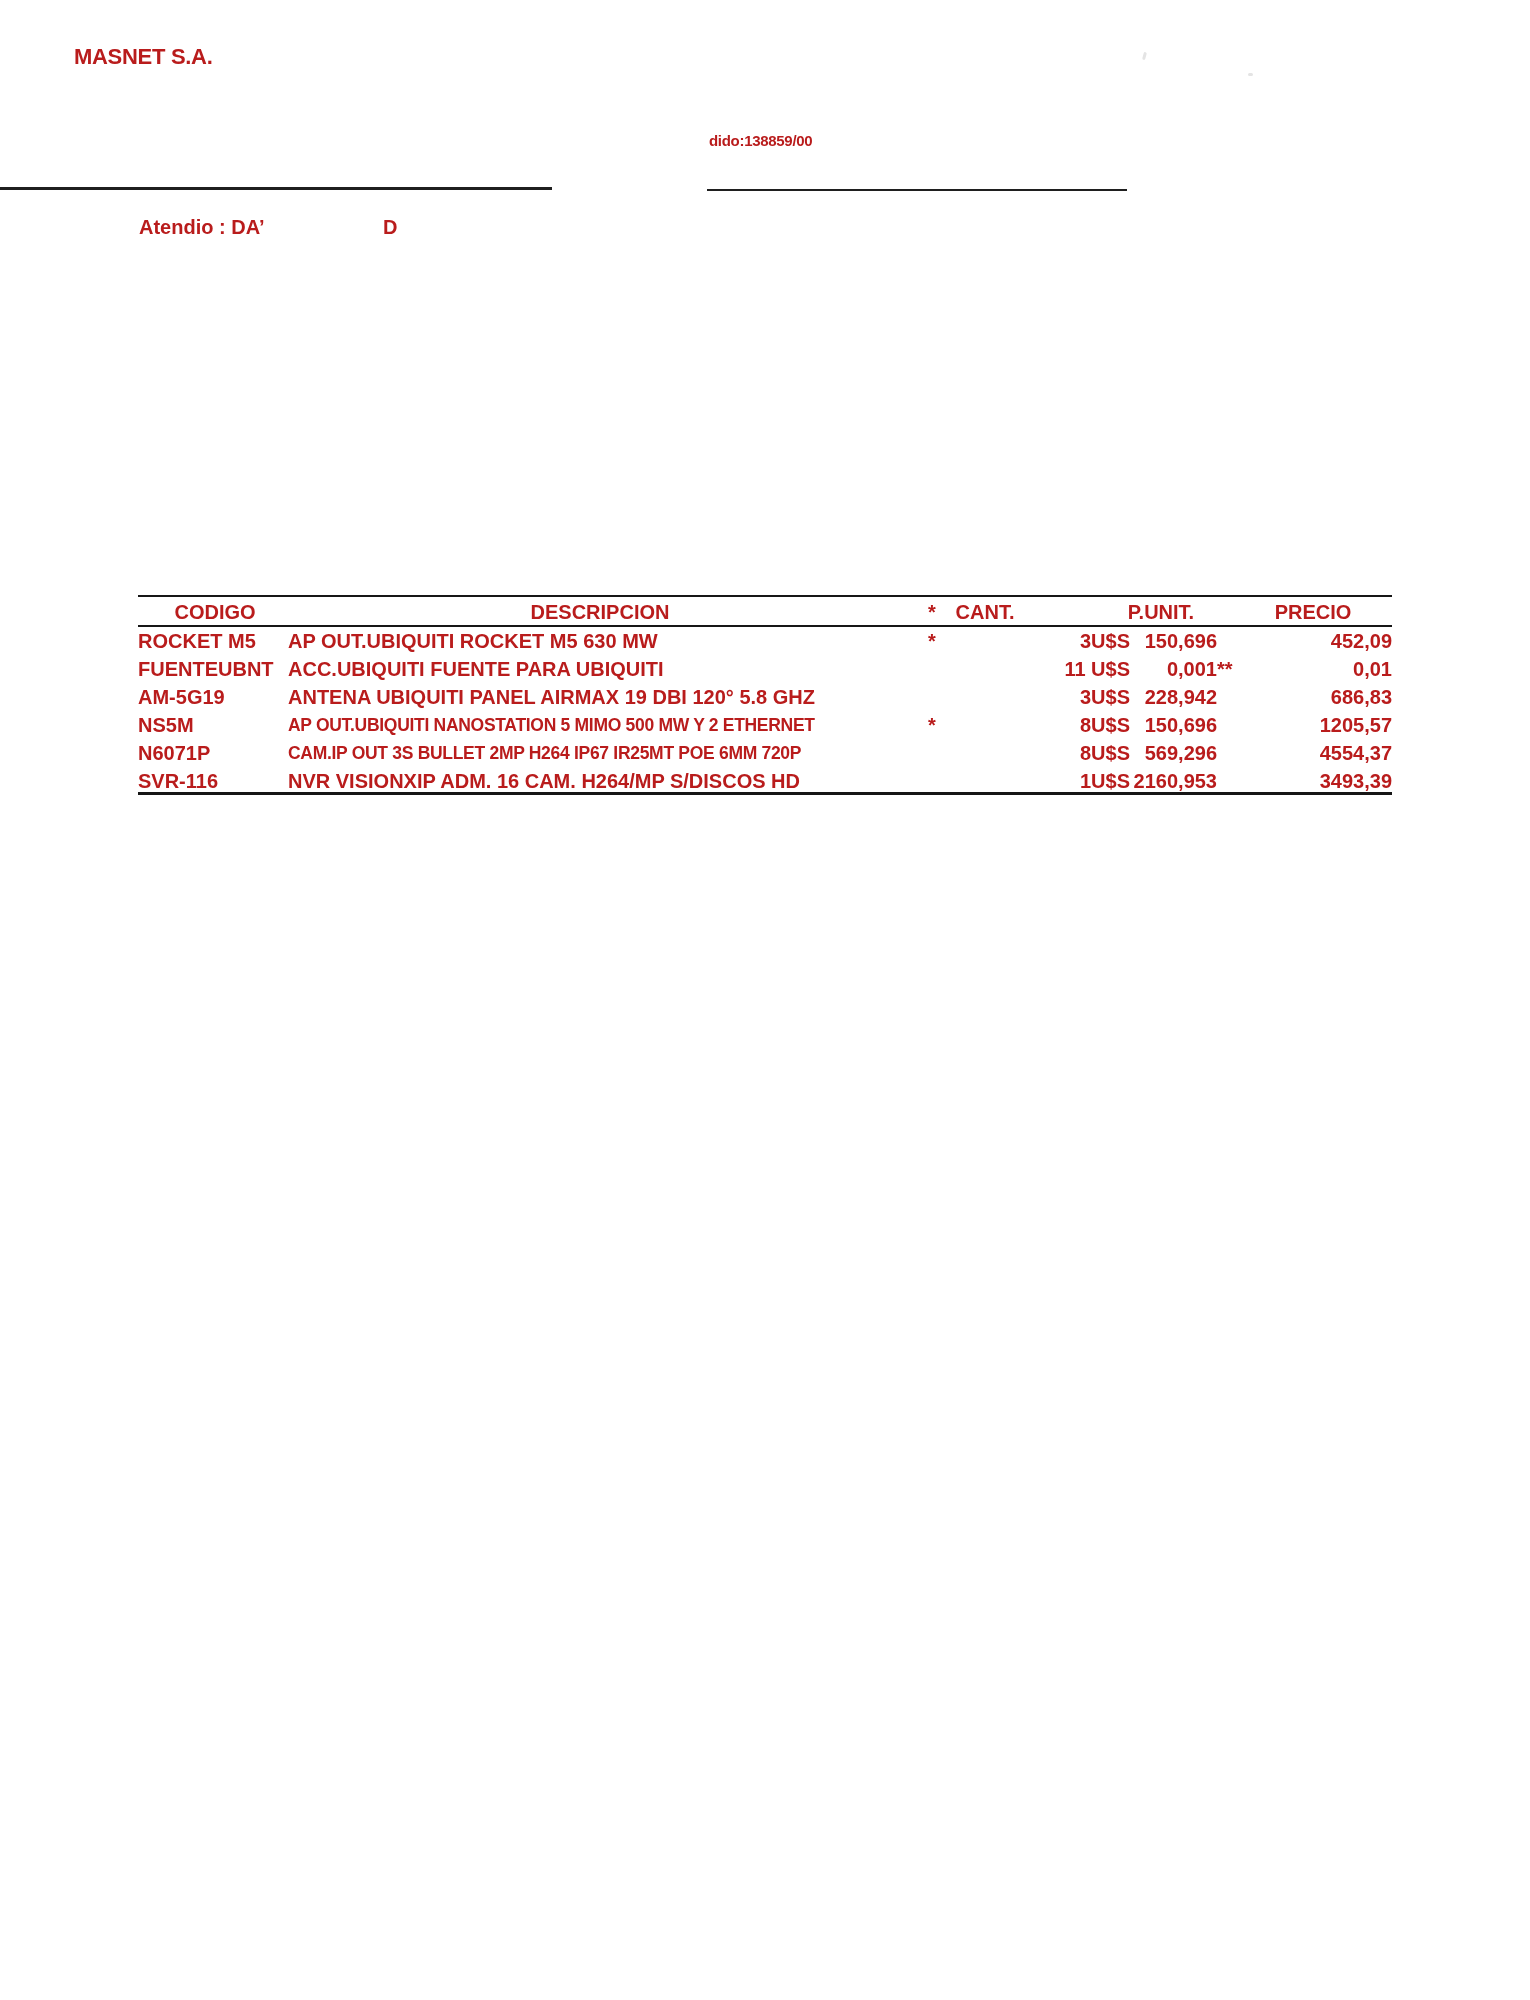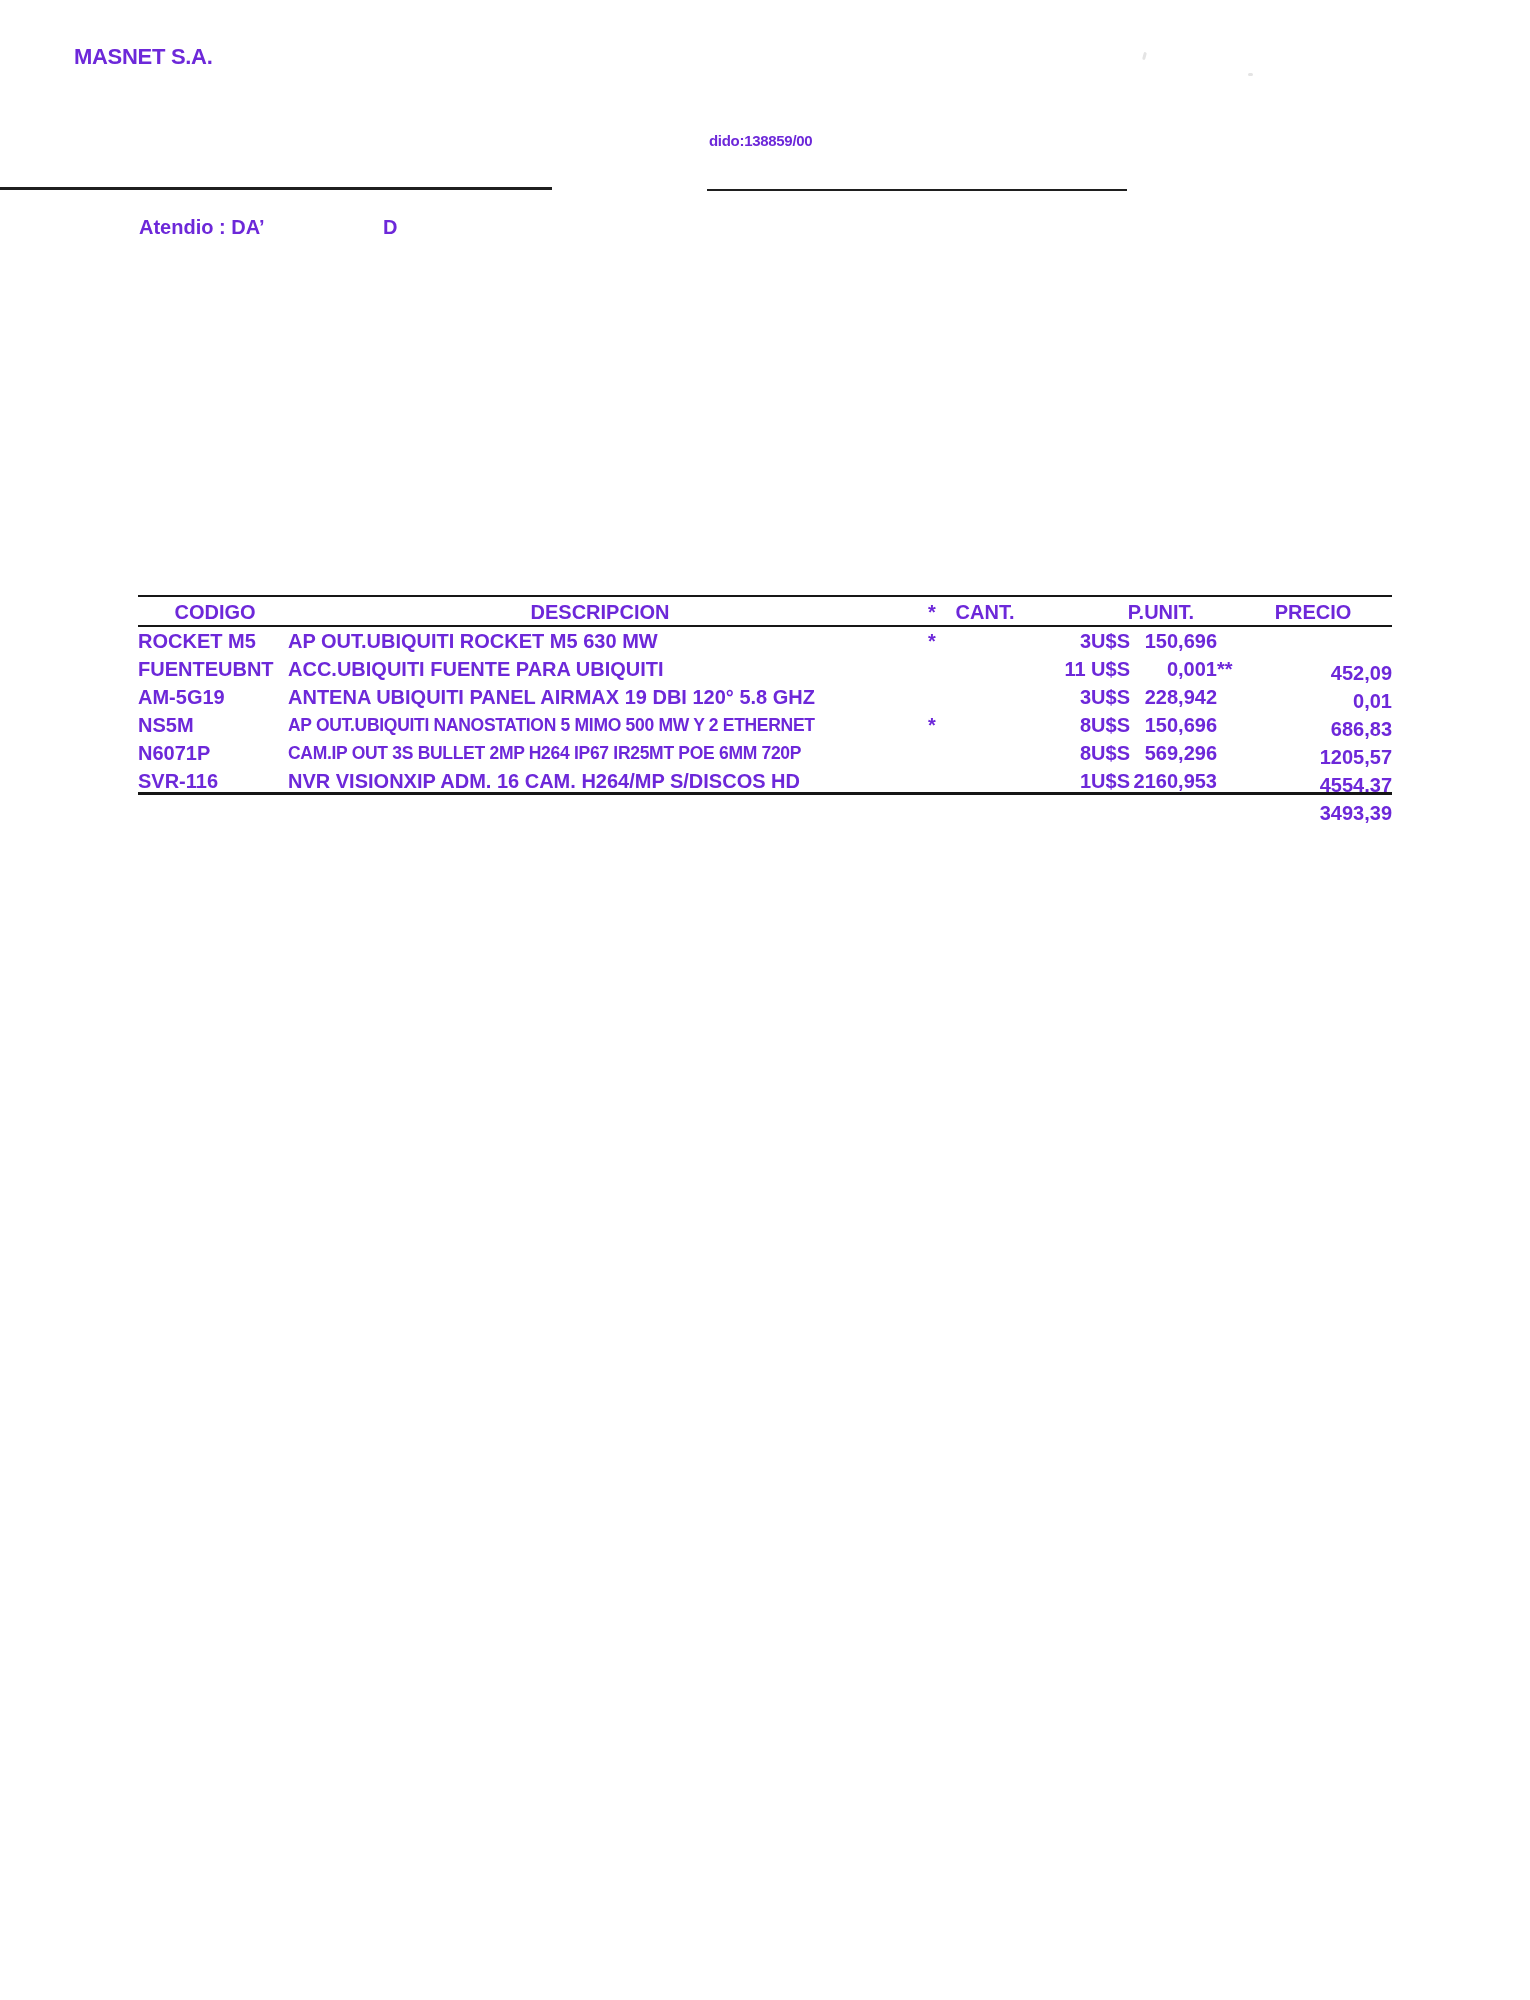--- a/index.html
+++ b/index.html
@@ -1,21 +1,21 @@
 <!DOCTYPE html>
 <html><head>
 <meta charset="utf-8">
 <style>
   html,body{margin:0;padding:0;background:#ffffff;}
   .page{
     position:relative;
     width:1530px;height:2000px;
     background:#ffffff;
     font-family:"Liberation Sans", sans-serif;
-    color:#6d28d9;
+    color:#b91c1c;
     overflow:hidden;
   }
   .txt{position:absolute;white-space:pre;font-weight:bold;}
 
   .company{left:74px;top:44px;font-size:22px;letter-spacing:-0.3px;}
   .orderref{left:709px;top:132px;font-size:15px;letter-spacing:-0.3px;}
 
   .rule{position:absolute;background:#1f1f1f;}
   .rule-left{left:0;top:187px;width:552px;height:3px;}
   .rule-right{left:707px;top:189px;width:420px;height:2px;}
@@ -47,21 +47,21 @@
   .t-row{position:absolute;left:0;width:1254px;height:28px;
          font-size:20px;font-weight:bold;line-height:28px;text-decoration:underline;}
   .t-row .cell{position:absolute;top:0;white-space:pre;}
   .c-code{left:0;}
   .c-desc{left:150px;}
   .c-desc.condensed{font-size:17.5px;letter-spacing:-0.3px;}
   .c-flag{left:786px;width:16px;text-align:center;}
   .c-qty{right:262px;text-align:right;}
   .c-punit{right:175px;text-align:right;}
   .c-punit .mark{position:absolute;left:100%;top:0;}
-  .c-total{right:0;text-align:right;margin-top:32px;}
+  .c-total{right:0;text-align:right;}
 
   .r0{top:32px;} .r1{top:60px;} .r2{top:88px;}
   .r3{top:116px;} .r4{top:144px;} .r5{top:172px;}
 </style>
 </head>
 <body>
 
 <div class="page">
 
   <div class="txt company">MASNET S.A.</div>

